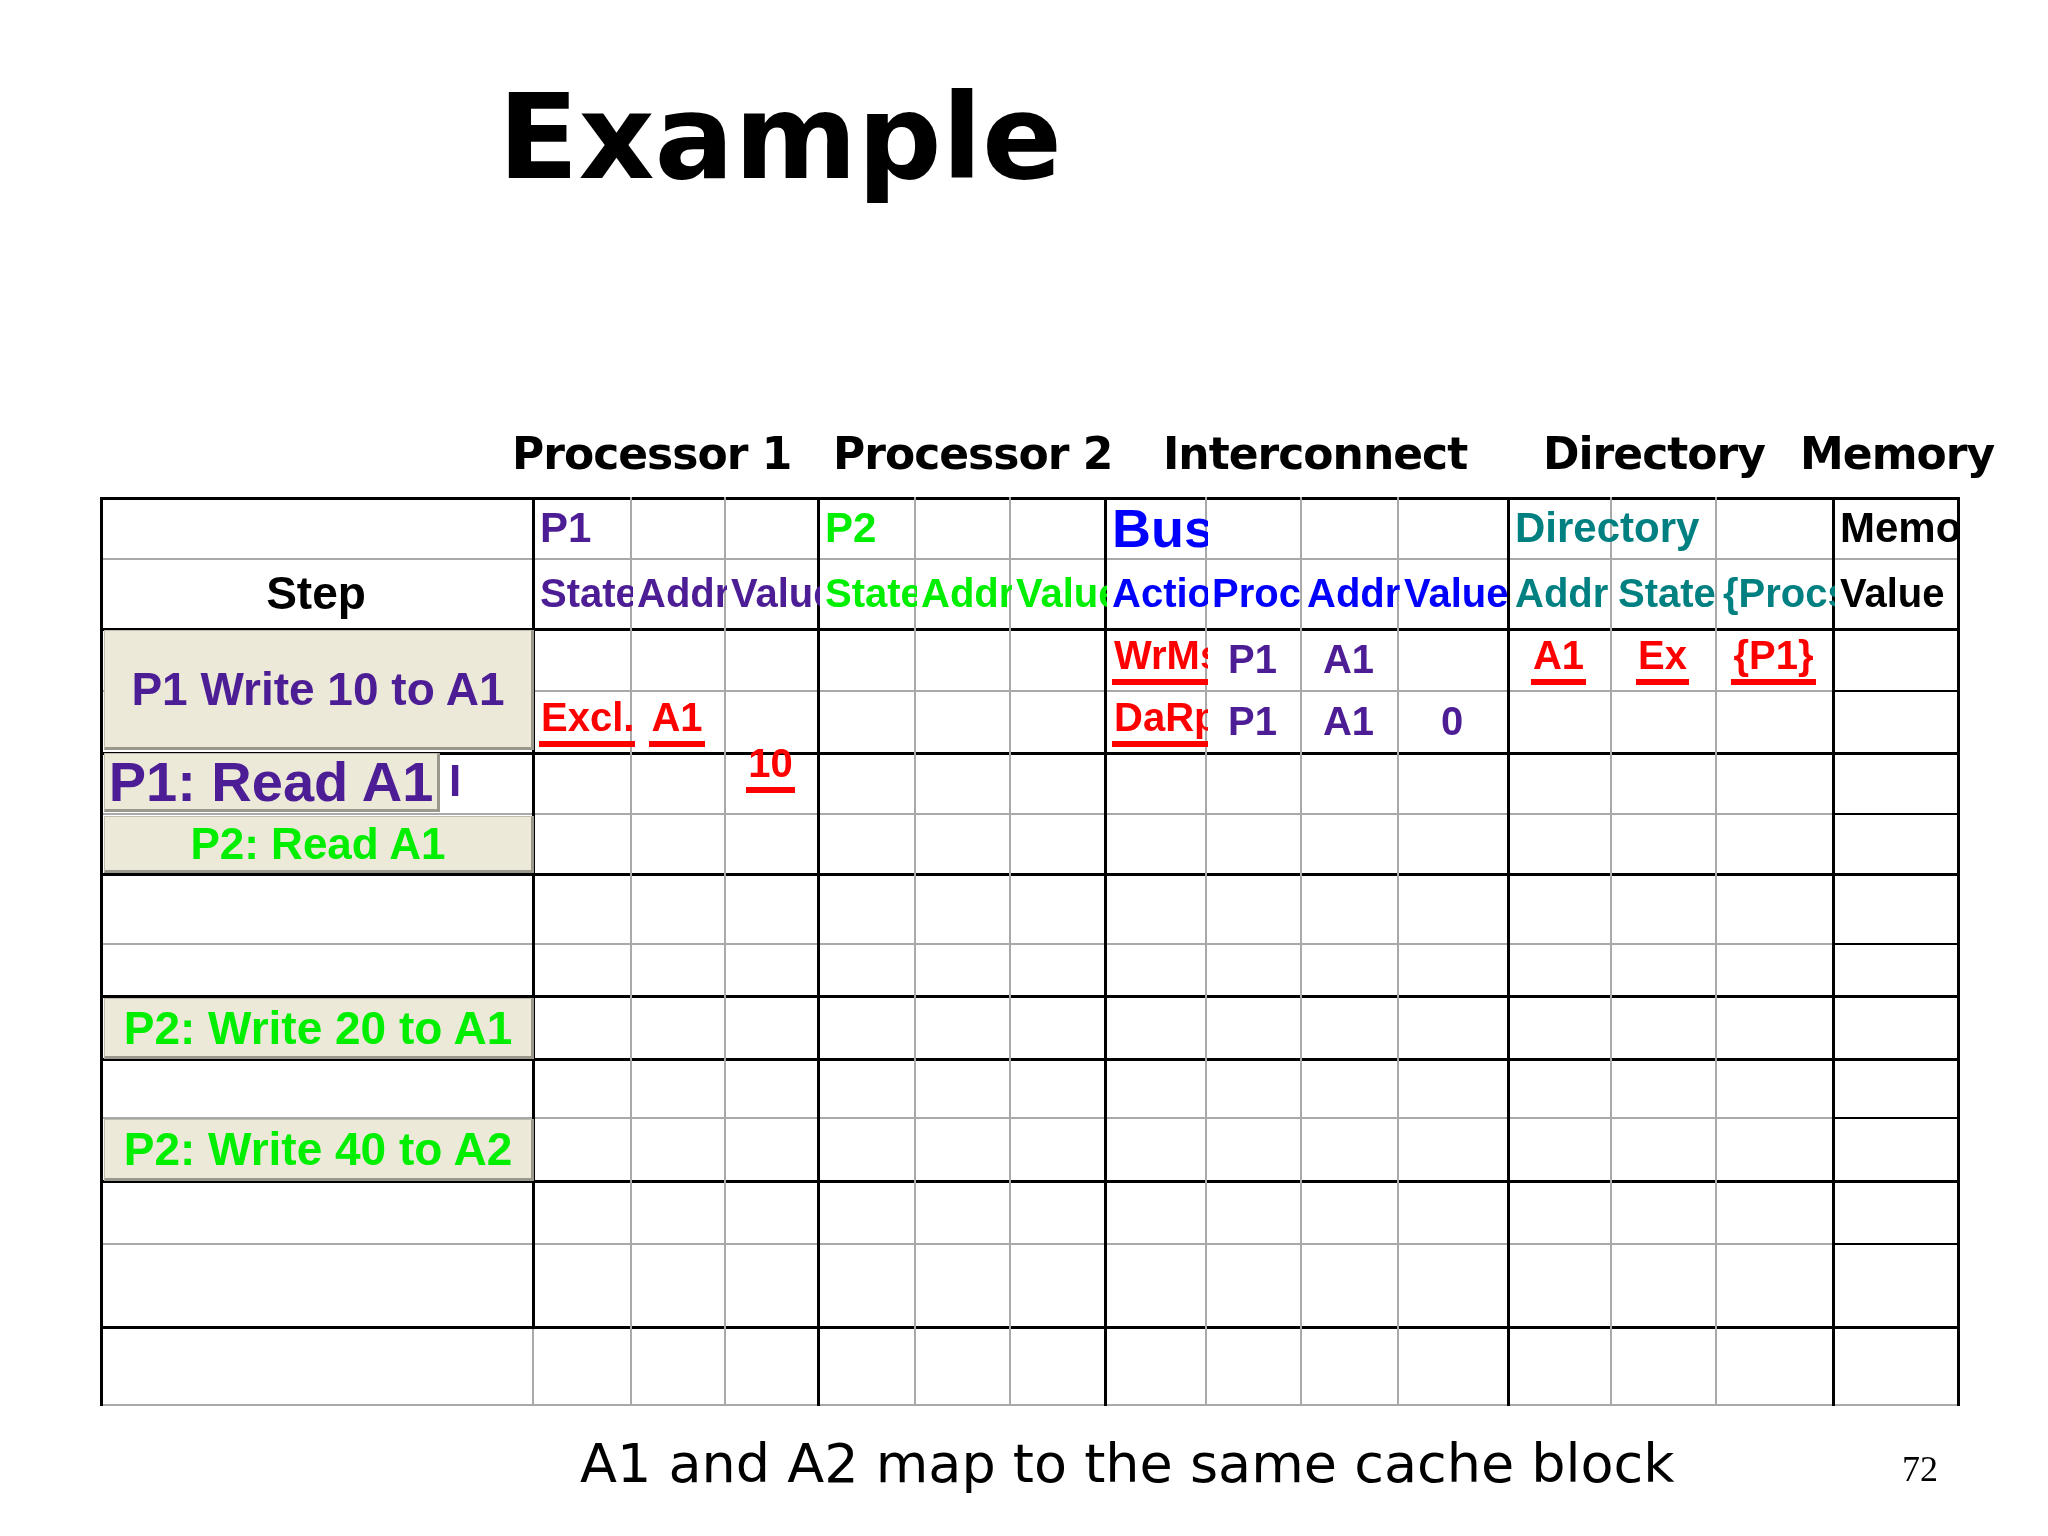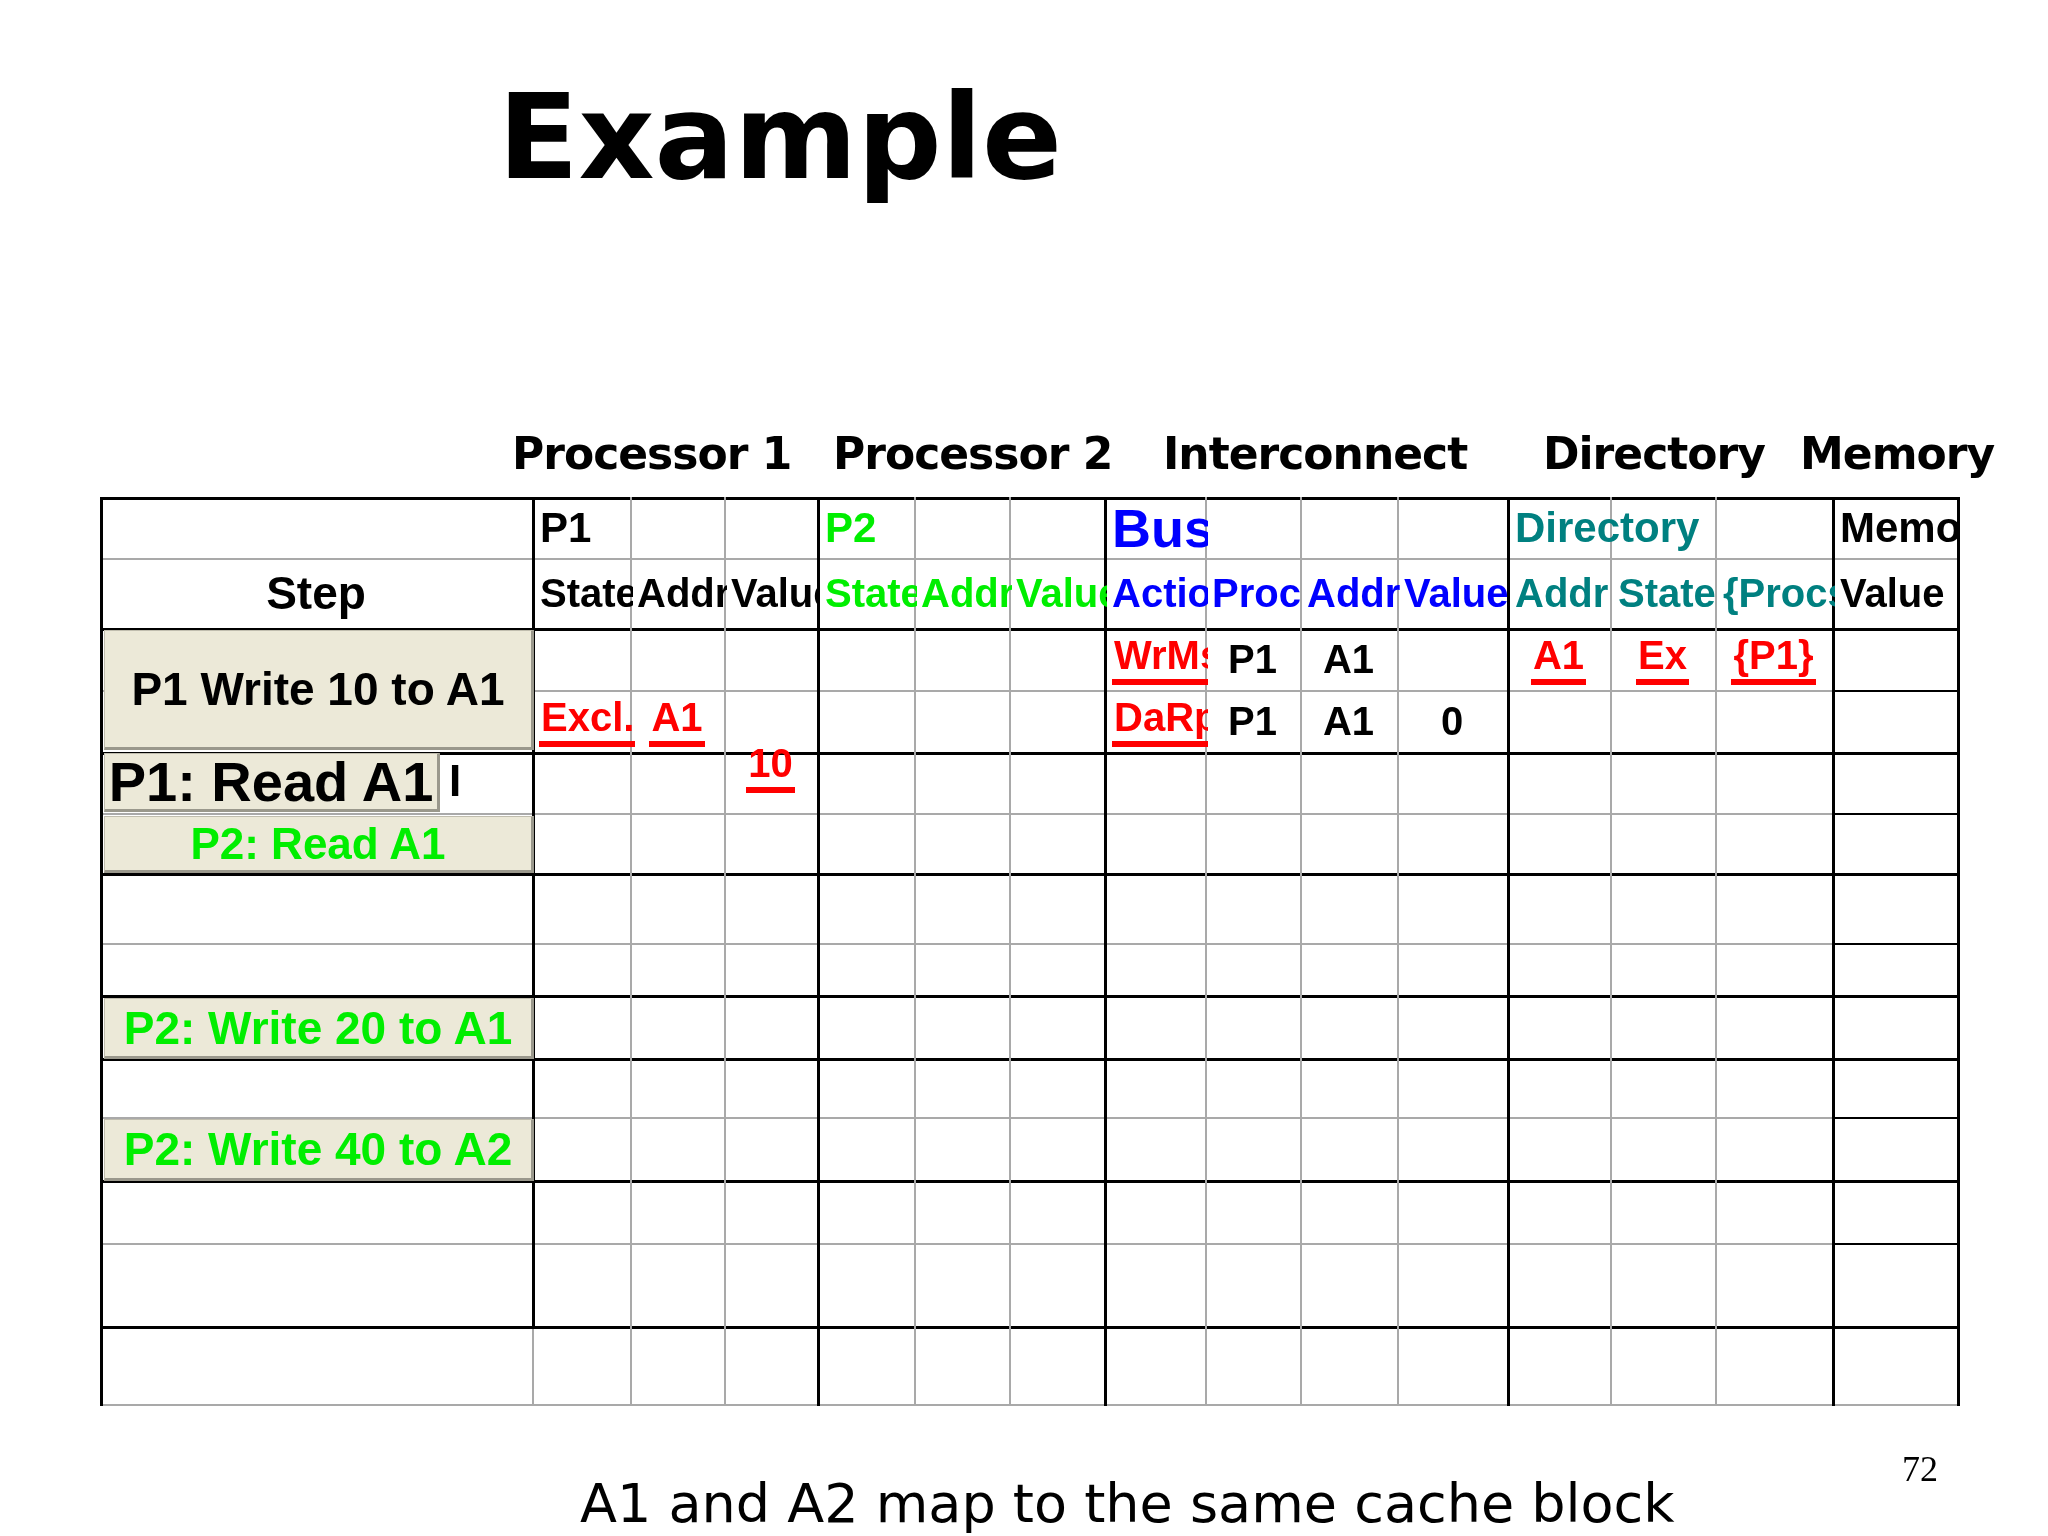--- a/index.html
+++ b/index.html
@@ -4,34 +4,34 @@
 <style>
   html,body{margin:0;padding:0;background:#fff;}
   #slide{position:relative;width:2048px;height:1536px;background:#ffffff;overflow:hidden;
          font-family:"Liberation Sans",sans-serif;}
   
   .title{position:absolute;left:0;top:68px;width:1560px;text-align:center;
          font-family:"DejaVu Sans",sans-serif;font-weight:bold;font-size:118px;color:#000;}
   .gl{position:absolute;top:428px;font-family:"DejaVu Sans",sans-serif;font-weight:bold;
       font-size:44px;color:#000;letter-spacing:-1px;white-space:nowrap;}
   .caption{position:absolute;left:580px;top:1432px;font-family:"DejaVu Sans",sans-serif;
-           font-size:54px;color:#000;white-space:nowrap;margin-top:40px;}
+           font-size:54px;color:#000;white-space:nowrap;}
   .pagenum{position:absolute;left:1902px;top:1448px;font-family:"Liberation Serif",serif;
            font-size:36px;color:#000;}
   
   .hl{position:absolute;height:2px;background:#a9a9a9;}
   .hl.b{height:3px;background:#000;}
   .vl{position:absolute;width:2px;background:#a9a9a9;}
   .vl.b{width:3px;background:#000;}
   
   .cell{position:absolute;overflow:hidden;white-space:nowrap;font-weight:bold;
         font-size:40px;display:flex;align-items:center;}
   .cl{justify-content:flex-start;padding-left:5px;}
   .cc{justify-content:center;}
-  .mag{color:#000000}.grn{color:#00ee00}.blu{color:#0000ff}.tea{color:#008080}.blk{color:#000}
+  .mag{color:#4c1d95}.grn{color:#00ee00}.blu{color:#0000ff}.tea{color:#008080}.blk{color:#000}
   .ru{color:#ff0000;border-bottom:6px solid #ff0000;padding:0 2px 1px 2px;display:inline-block;}
   
   .box{position:absolute;background:#ece9d8;border:1px solid #c0bdae;
        border-right:3px solid #9a988c;border-bottom:3px solid #9a988c;
        display:flex;align-items:center;justify-content:center;overflow:hidden;
        font-weight:bold;white-space:nowrap;}
 </style>
 </head>
 <body>
 

